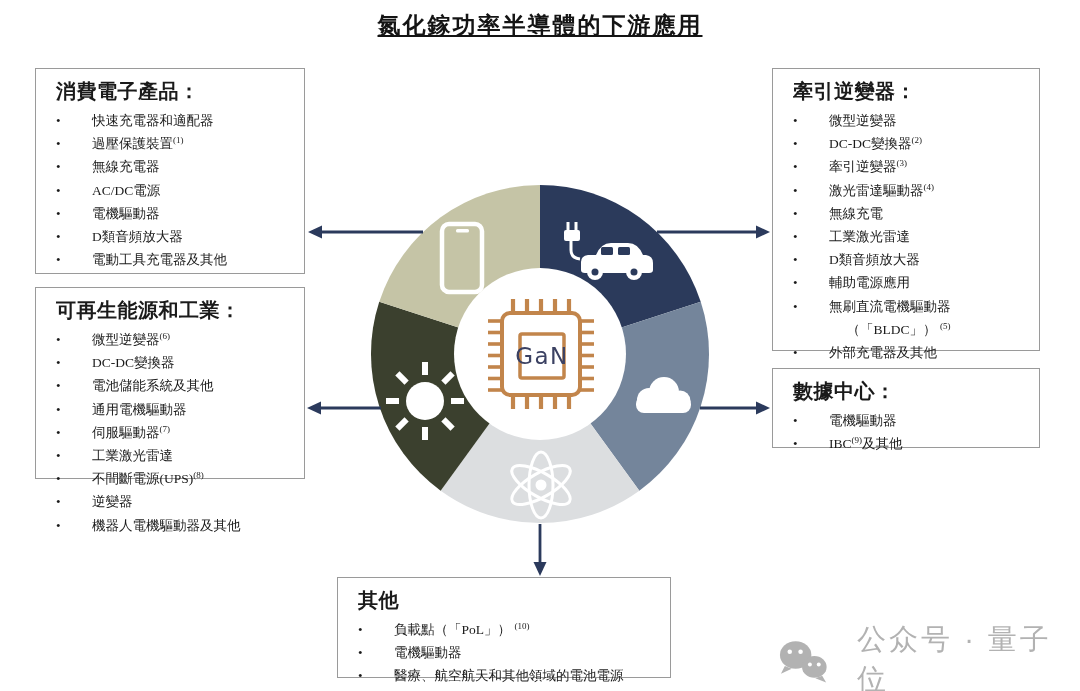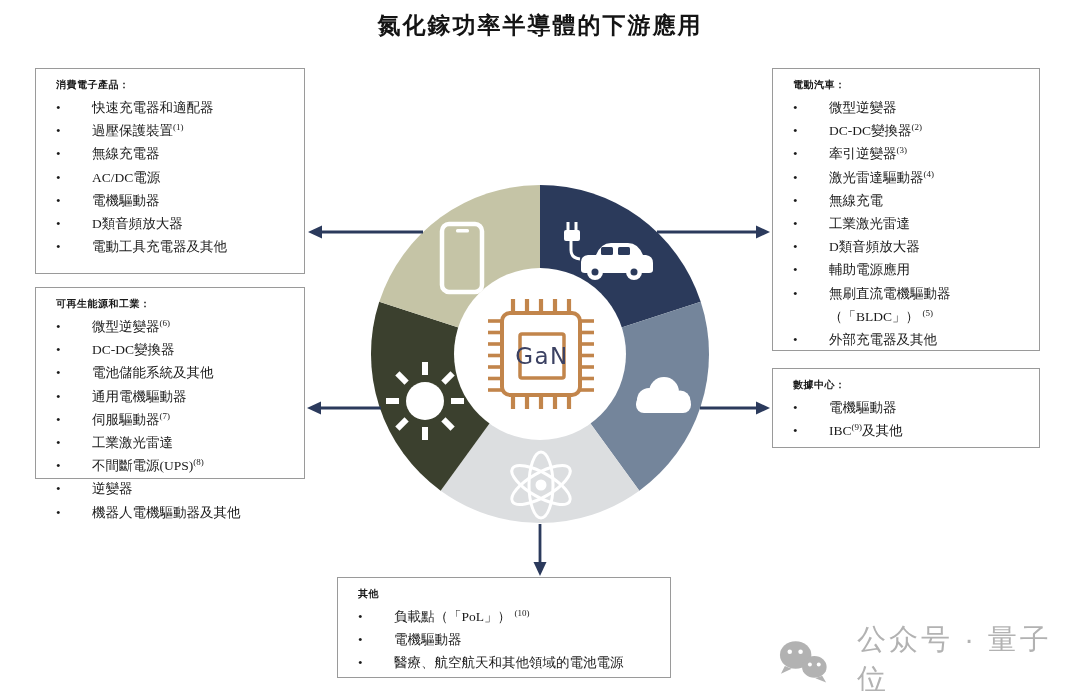--- a/index.html
+++ b/index.html
@@ -3,35 +3,35 @@
 <meta charset="utf-8">
 <style>
   html,body { margin:0; padding:0; background:#ffffff; }
   .canvas {
     position:relative; width:1080px; height:691px; background:#ffffff;
     font-family:"Liberation Serif", serif; overflow:hidden;
   }
   .page-title {
     position:absolute; top:10px; left:0; width:100%; text-align:center;
     font-family:"Liberation Sans", sans-serif; font-weight:bold;
-    font-size:23px; color:#141414; letter-spacing:2px;
+    font-size:23px; color:#141414; letter-spacing:2px;text-decoration:underline;
   }
   .diagram-svg { position:absolute; left:0; top:0; width:1080px; height:691px; }
   .info-box {
     position:absolute; background:#ffffff; border:1px solid #9a9a9a;
     box-sizing:border-box; padding:9px 8px 4px 20px;
   }
   .box-title {
-    font-weight:bold; font-size:10px; color:#1a1a1a;
+    font-weight:bold; font-size:20px; color:#1a1a1a;
     margin:0 0 4px 0; letter-spacing:0.5px;
   }
   ul.box-list { list-style:none; margin:0; padding:0; }
   .box-list li { display:flex; font-size:13.5px; line-height:23.2px; color:#1a1a1a; }
   .bullet { width:36px; flex:none; font-size:13px; }
-  .item-text { white-space:pre-line; }
+  .item-text { white-space:pre-line;text-align:right; }
   sup { font-size:9px; line-height:0; }
   #box-consumer   { left:35px;  top:68px;  width:270px; height:206px; }
   #box-renewable  { left:35px;  top:287px; width:270px; height:192px; }
   #box-ev         { left:772px; top:68px;  width:268px; height:283px; }
   #box-datacenter { left:772px; top:368px; width:268px; height:80px;  }
   #box-others     { left:337px; top:577px; width:334px; height:101px; }
   .watermark {
     position:absolute; left:776px; top:620px; display:flex;
     align-items:center; gap:28px;
   }
@@ -226,21 +226,21 @@
           <span class="item-text">逆變器</span>
         </li>
         <li>
           <span class="bullet">•</span>
           <span class="item-text">機器人電機驅動器及其他</span>
         </li>
       </ul>
   </div>
 
   <div class="info-box" id="box-ev">
-    <div class="box-title">電動汽車：</div>
+    <div class="box-title">牽引逆變器：</div>
     <ul class="box-list">
         <li>
           <span class="bullet">•</span>
           <span class="item-text">微型逆變器</span>
         </li>
         <li>
           <span class="bullet">•</span>
           <span class="item-text">DC-DC變換器<sup>(2)</sup></span>
         </li>
         <li>

